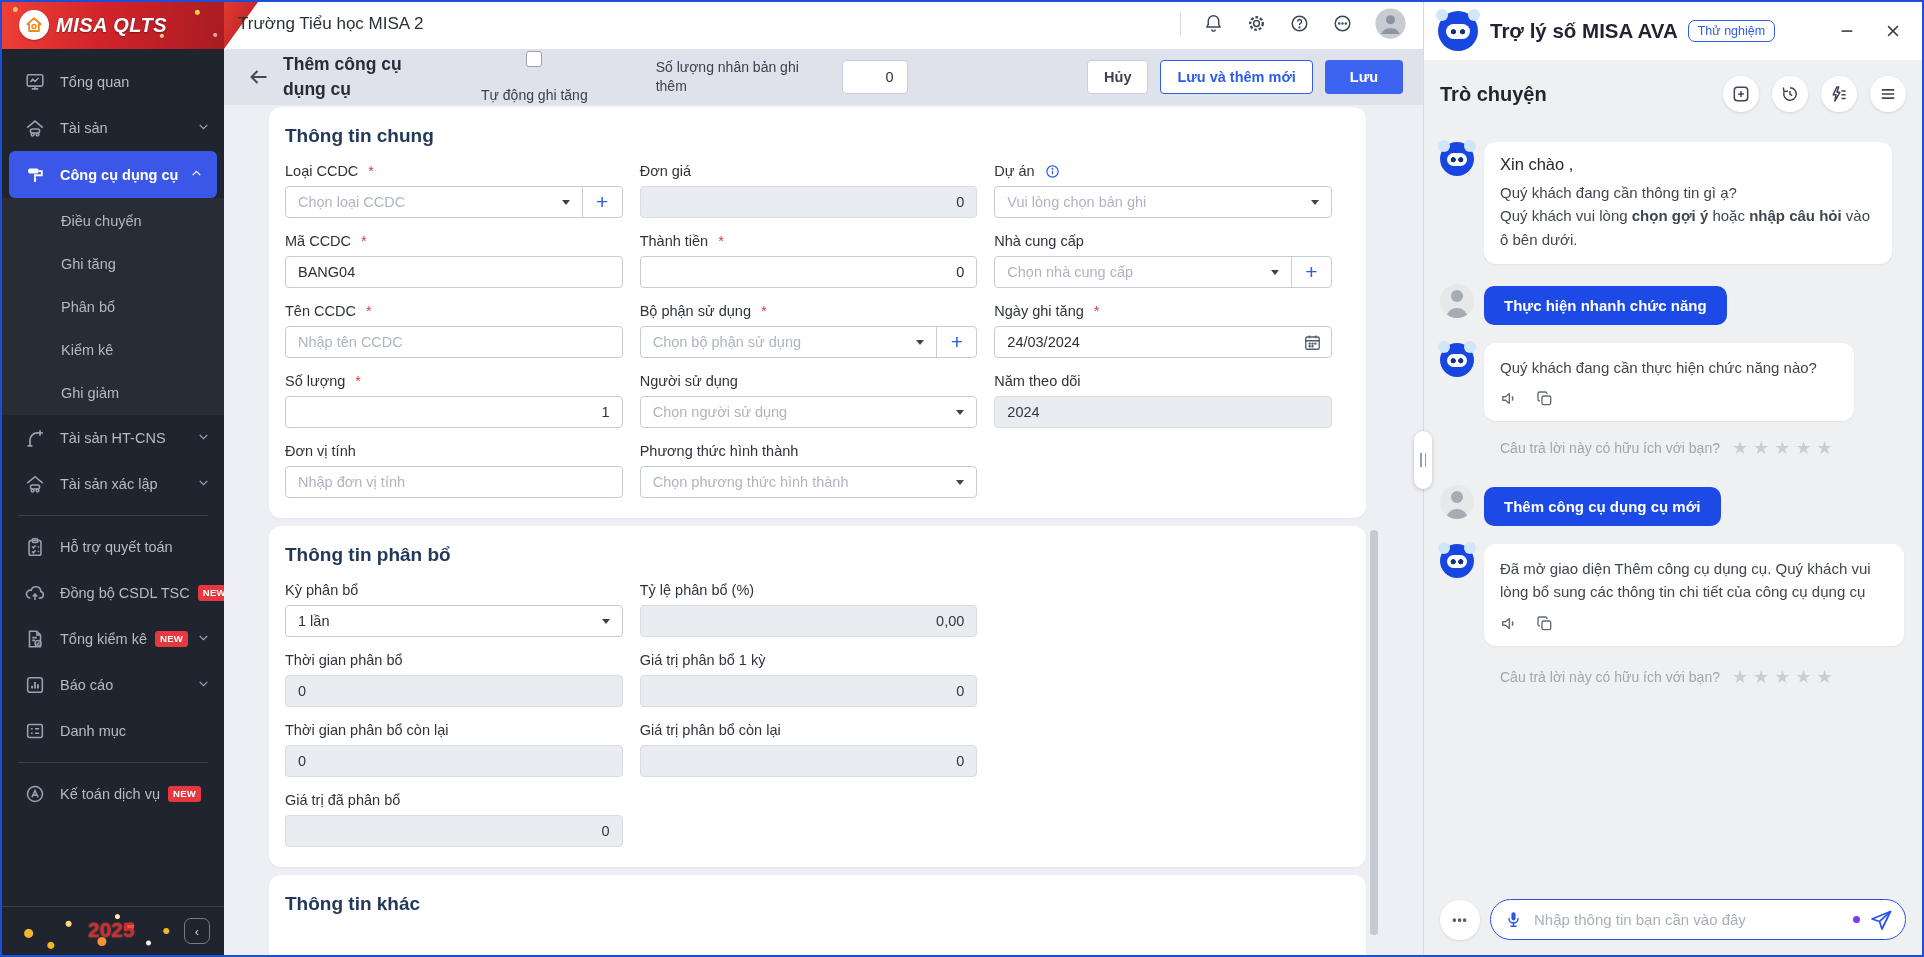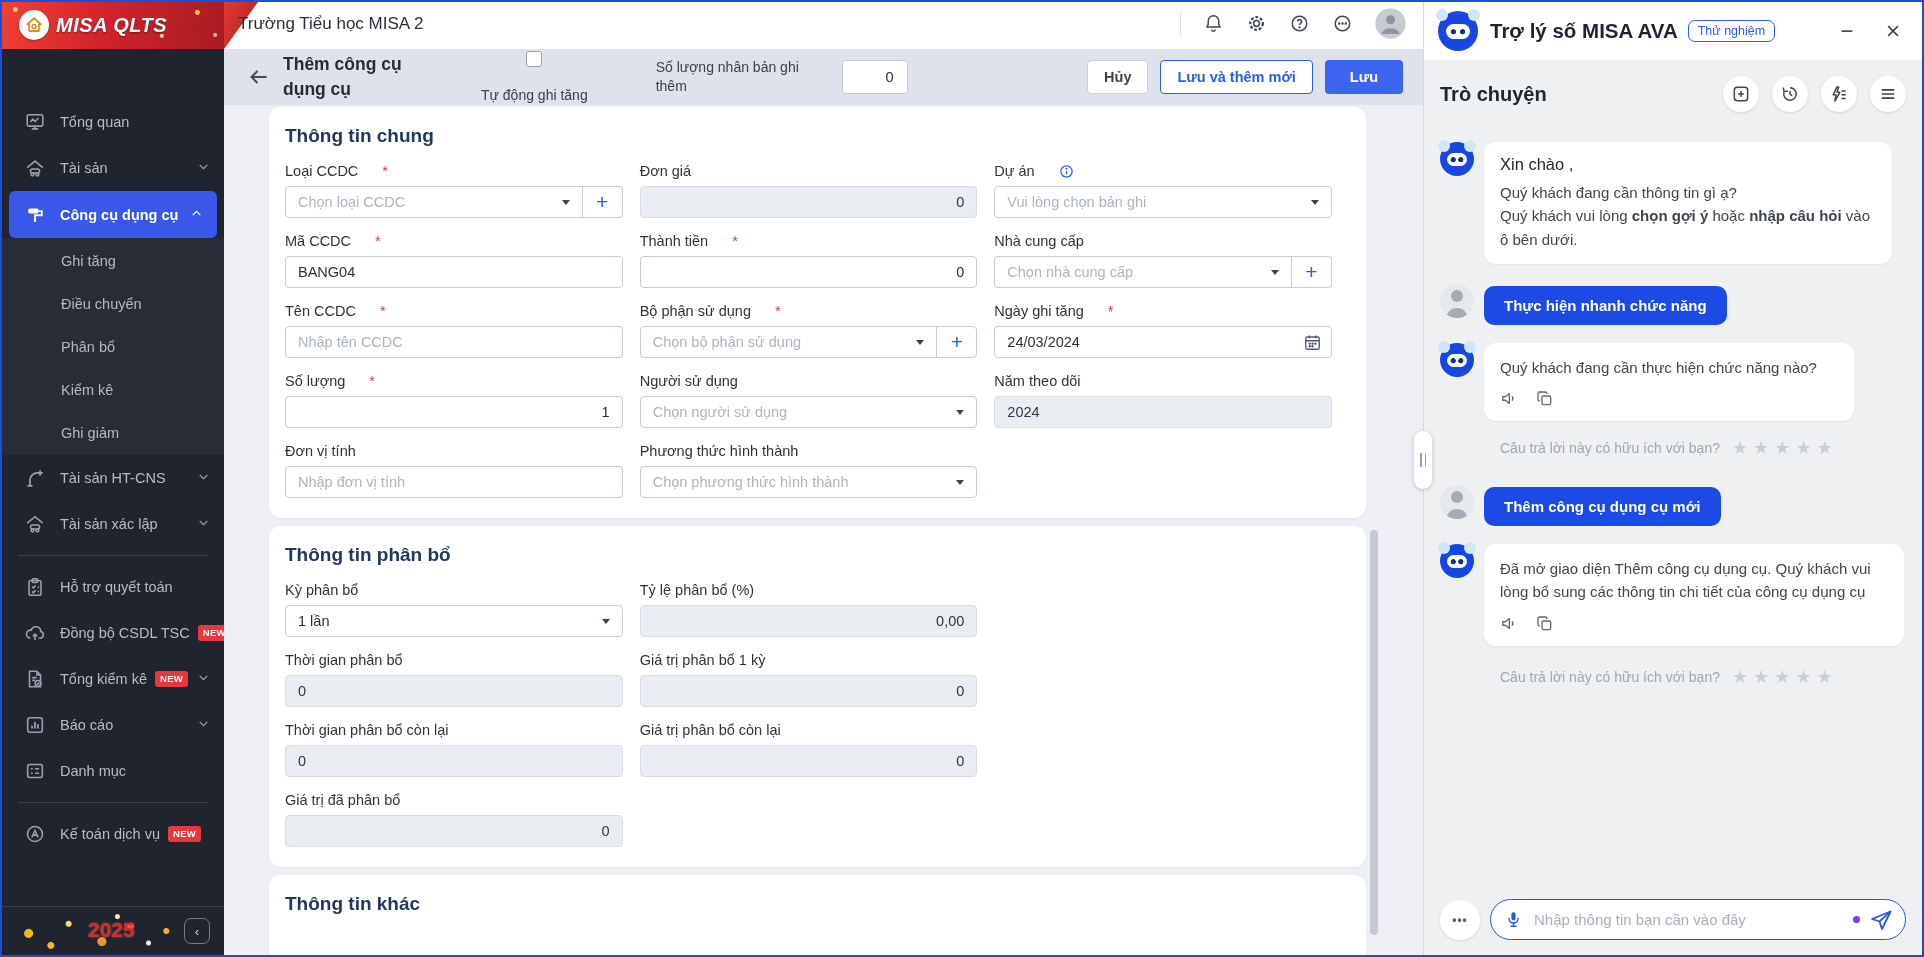--- a/index.html
+++ b/index.html
@@ -10,21 +10,21 @@
   
   .sidebar { flex:0 0 222px; width:222px; background:#20242e; display:flex; flex-direction:column; overflow:hidden; }
   .brand { height:47px; flex:0 0 47px; background:linear-gradient(100deg,#ef4136 0%,#d2232a 45%,#a81c22 100%); position:relative; display:flex; align-items:center; padding-left:54px; overflow:hidden; }
   .brand::after { content:""; position:absolute; inset:0; background-image:
       radial-gradient(circle at 88% 22%, rgba(255,215,80,.95) 2px, transparent 3px),
       radial-gradient(circle at 72% 72%, rgba(255,235,150,.85) 1.5px, transparent 2.5px),
       radial-gradient(circle at 96% 70%, rgba(255,255,255,.6) 1.5px, transparent 2.5px),
       radial-gradient(circle at 6% 16%, rgba(255,220,120,.8) 2px, transparent 3px); }
   .brand-logo { position:absolute; left:17px; top:8px; width:30px; height:30px; border-radius:50%; background:#fff; display:flex; align-items:center; justify-content:center; box-shadow:0 1px 2px rgba(0,0,0,.3); z-index:2; }
   .brand-text { color:#fff; font-weight:bold; font-style:italic; font-size:20px; letter-spacing:.5px; text-shadow:0 1px 2px rgba(0,0,0,.4); z-index:2; }
-  .nav { flex:1; padding-top:2px; display:flex; flex-direction:column; overflow:hidden;margin-top:48px; }
+  .nav { flex:1; padding-top:10px; display:flex; flex-direction:column; overflow:hidden; }
   .nitem { height:46px; flex:0 0 46px; display:flex; align-items:center; padding:0 14px 0 21px; color:#b6bbc5; font-size:14.5px; cursor:pointer; }
   .nitem .nico { width:24px; height:24px; margin-right:13px; display:flex; align-items:center; justify-content:center; flex:0 0 24px; }
   .nitem .nlabel { white-space:nowrap; }
   .nitem .sp { flex:1; }
   .nitem.active { background:#3a57e8; border-radius:6px; margin:0 7px; padding-left:14px; color:#fff; font-weight:bold; height:47px; flex:0 0 47px; }
   .submenu { background:#282c37; padding:1px 0; }
   .sitem { height:43px; display:flex; align-items:center; padding-left:59px; color:#b3b8c2; font-size:14.5px; cursor:pointer; }
   .ndivider { height:1px; background:#3a3f4b; margin:8px 16px; flex:0 0 1px; }
   .newbadge { background:#e5383f; color:#fff; font-size:9.5px; font-weight:bold; padding:3px 5px; border-radius:3px; margin-left:8px; letter-spacing:.3px; line-height:1; }
   .navspacer { flex:1; }
@@ -62,21 +62,21 @@
   .band-buttons { margin-left:auto; display:flex; gap:12px; align-items:center; }
   .btn { height:34px; border-radius:4px; font-size:14.5px; font-weight:bold; display:flex; align-items:center; justify-content:center; cursor:pointer; border:1px solid transparent; padding:0 16px; font-family:inherit; }
   .btn-cancel { background:#fff; border-color:#c9cfd8; color:#3c424d; }
   .btn-outline { background:#fff; border-color:#2f5ce8; color:#2f5ce8; }
   .btn-primary { background:#3c64f0; color:#fff; padding:0 24px; }
 
   .content { flex:1; position:relative; padding:2px 57px 0 45px; overflow:hidden; }
   .card { background:#fff; border-radius:12px; padding:18px 34px 20px 16px; margin-bottom:8px; box-shadow:0 1px 2px rgba(20,30,50,.05); }
   .card-h { font-size:19px; font-weight:bold; color:#22395c; margin:0 0 16px 0; }
   .fgrid { display:grid; grid-template-columns:repeat(3,1fr); column-gap:17px; row-gap:15px; }
-  .flabel { font-size:14.5px; color:#2e333c; margin-bottom:7px; display:flex; align-items:center; gap:24px; }
+  .flabel { font-size:14.5px; color:#2e333c; margin-bottom:7px; display:flex; align-items:center; gap:10px; }
   .req { color:#e23b3b; }
   .control { height:32px; border:1px solid #c6ccd6; border-radius:4px; background:#fff; display:flex; align-items:center; }
   .select { flex:1; display:flex; align-items:center; padding:0 12px; min-width:0; cursor:pointer; }
   .ph { color:#aeb5c0; font-size:14.5px; flex:1; white-space:nowrap; overflow:hidden; }
   .selval { color:#2c313a; font-size:14.5px; flex:1; }
   .caret { width:0; height:0; border-left:4.5px solid transparent; border-right:4.5px solid transparent; border-top:5.5px solid #3c4352; margin-left:8px; flex:0 0 auto; }
   .plusbtn { width:40px; align-self:stretch; border:none; border-left:1px solid #c6ccd6; background:transparent; color:#2f5ce8; font-size:21px; display:flex; align-items:center; justify-content:center; cursor:pointer; font-family:inherit; }
   .tinput { width:100%; height:32px; border:1px solid #c6ccd6; border-radius:4px; padding:0 12px; font-size:14.5px; color:#2c313a; background:#fff; font-family:inherit; }
   .tinput::placeholder { color:#aeb5c0; }
   .tinput.num { text-align:right; }
@@ -184,24 +184,24 @@
         </span>
         <span class="nlabel">Công cụ dụng cụ</span>
         <span class="sp"></span>
         <span class="chev"><svg width="13" height="13" viewBox="0 0 24 24" fill="none" stroke="#ffffff" stroke-width="2.4">
               <path d="M5 15l7-7 7 7"></path>
             </svg></span>
       </div>
 
       <div class="submenu">
         <div class="sitem">
+            <span>Điều chuyển</span>
+          </div>
+        <div class="sitem">
             <span>Ghi tăng</span>
-          </div>
-        <div class="sitem">
-            <span>Điều chuyển</span>
           </div>
         <div class="sitem">
             <span>Phân bổ</span>
           </div>
         <div class="sitem">
             <span>Kiểm kê</span>
           </div>
         <div class="sitem">
             <span>Ghi giảm</span>
           </div>

